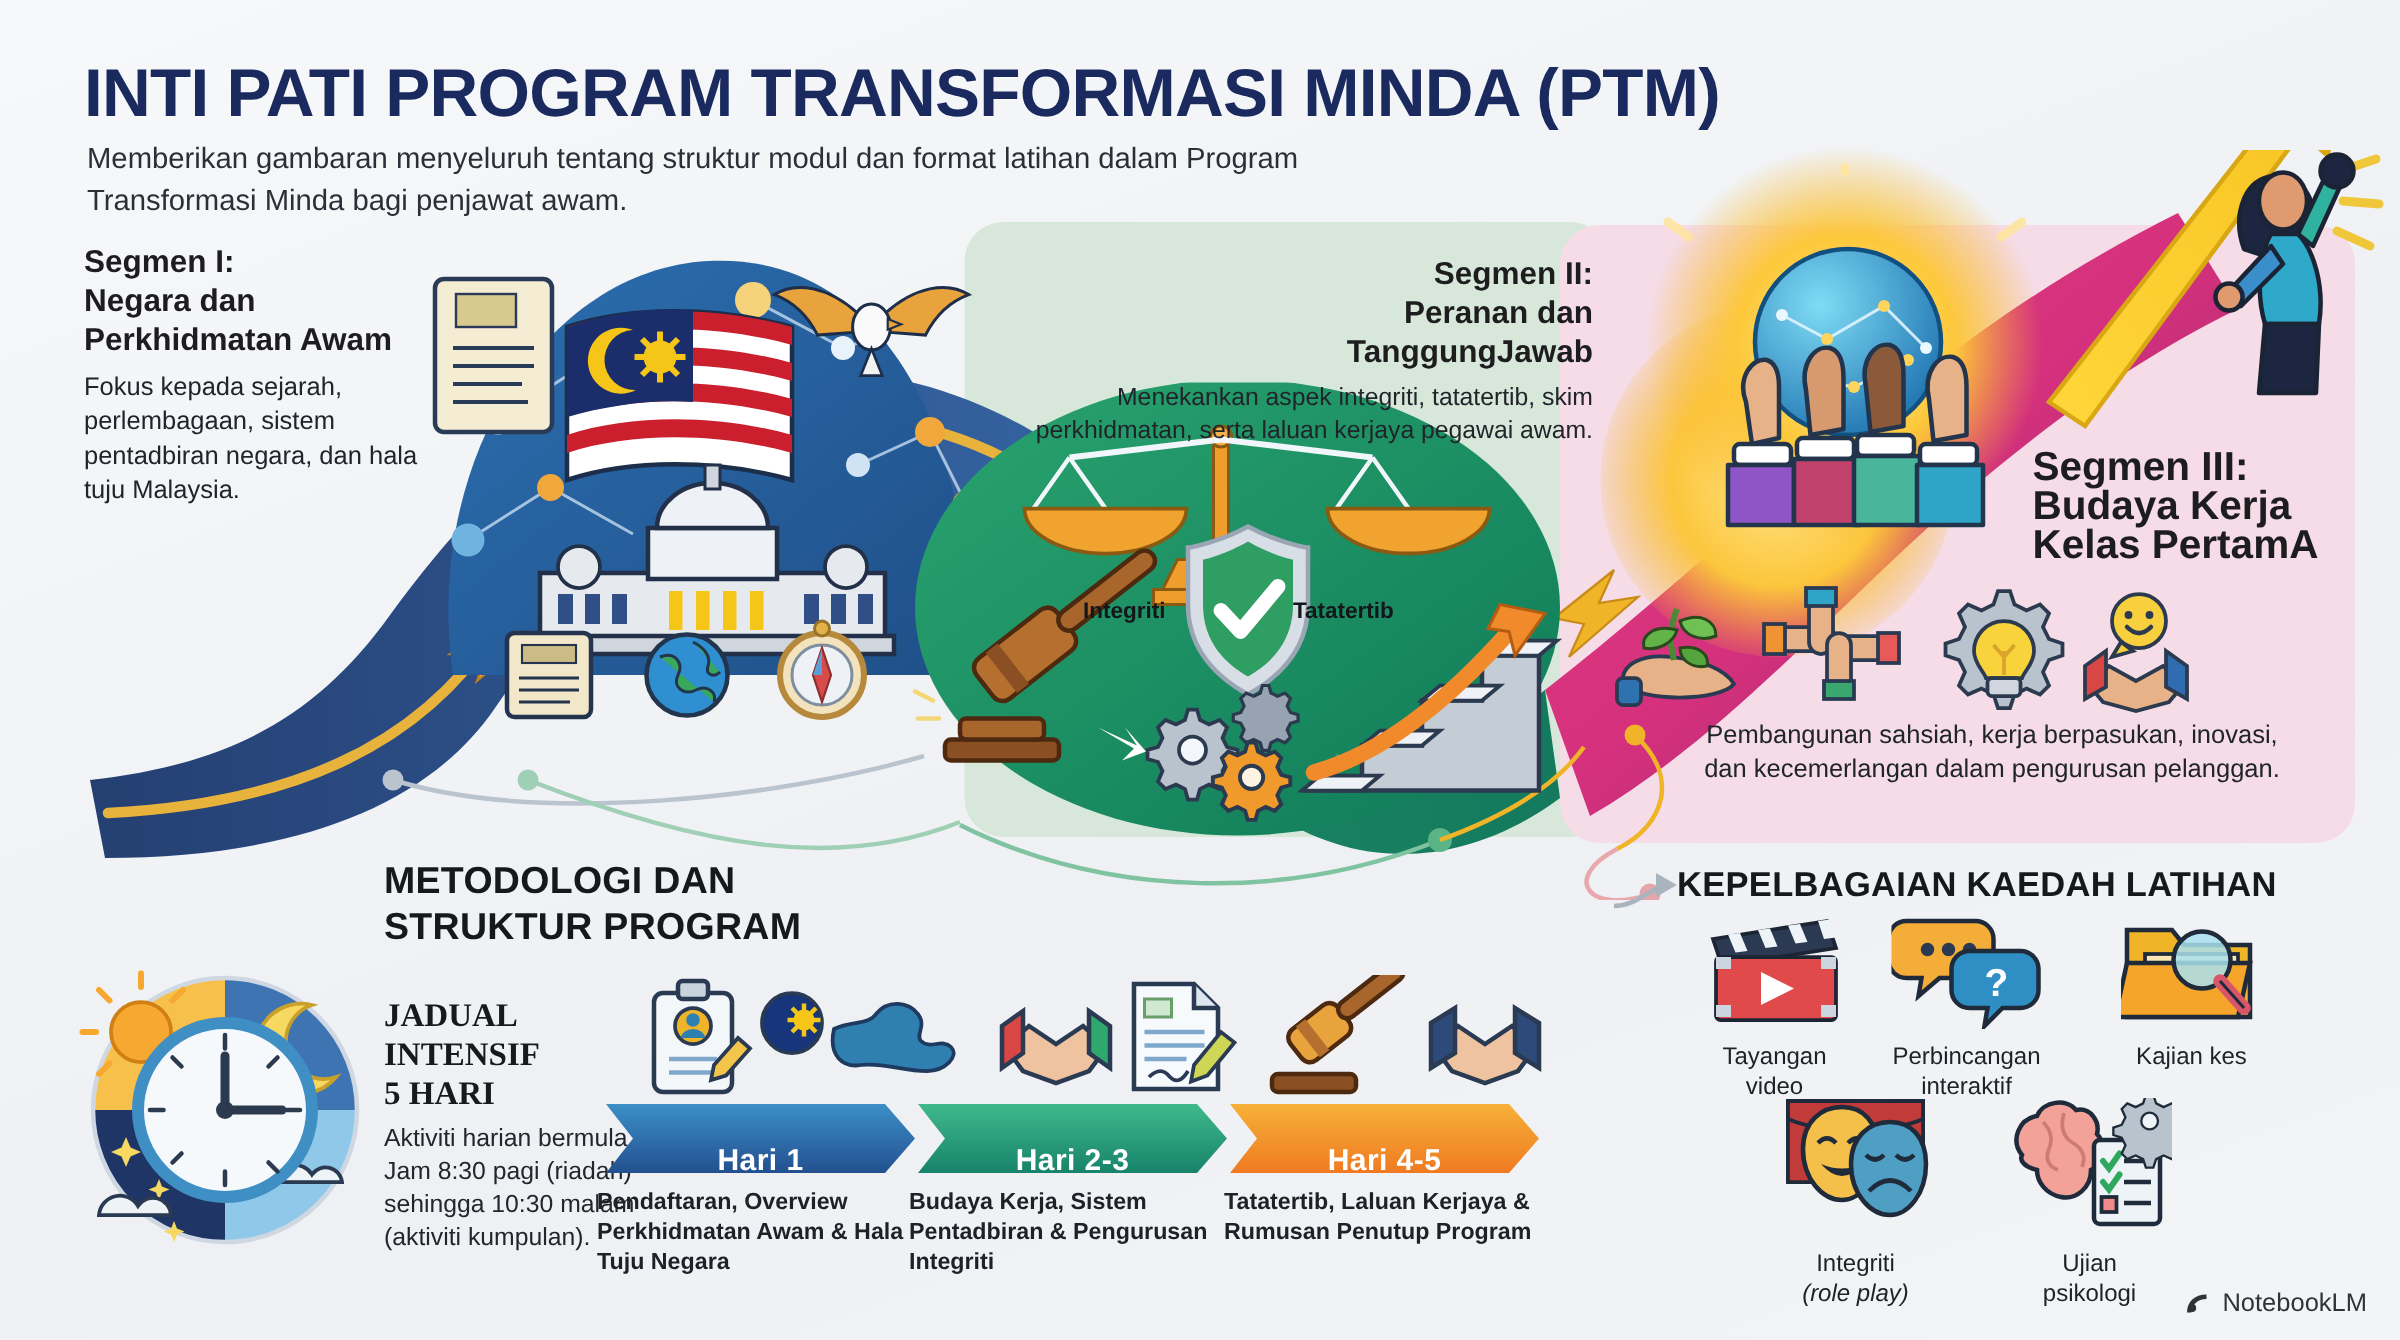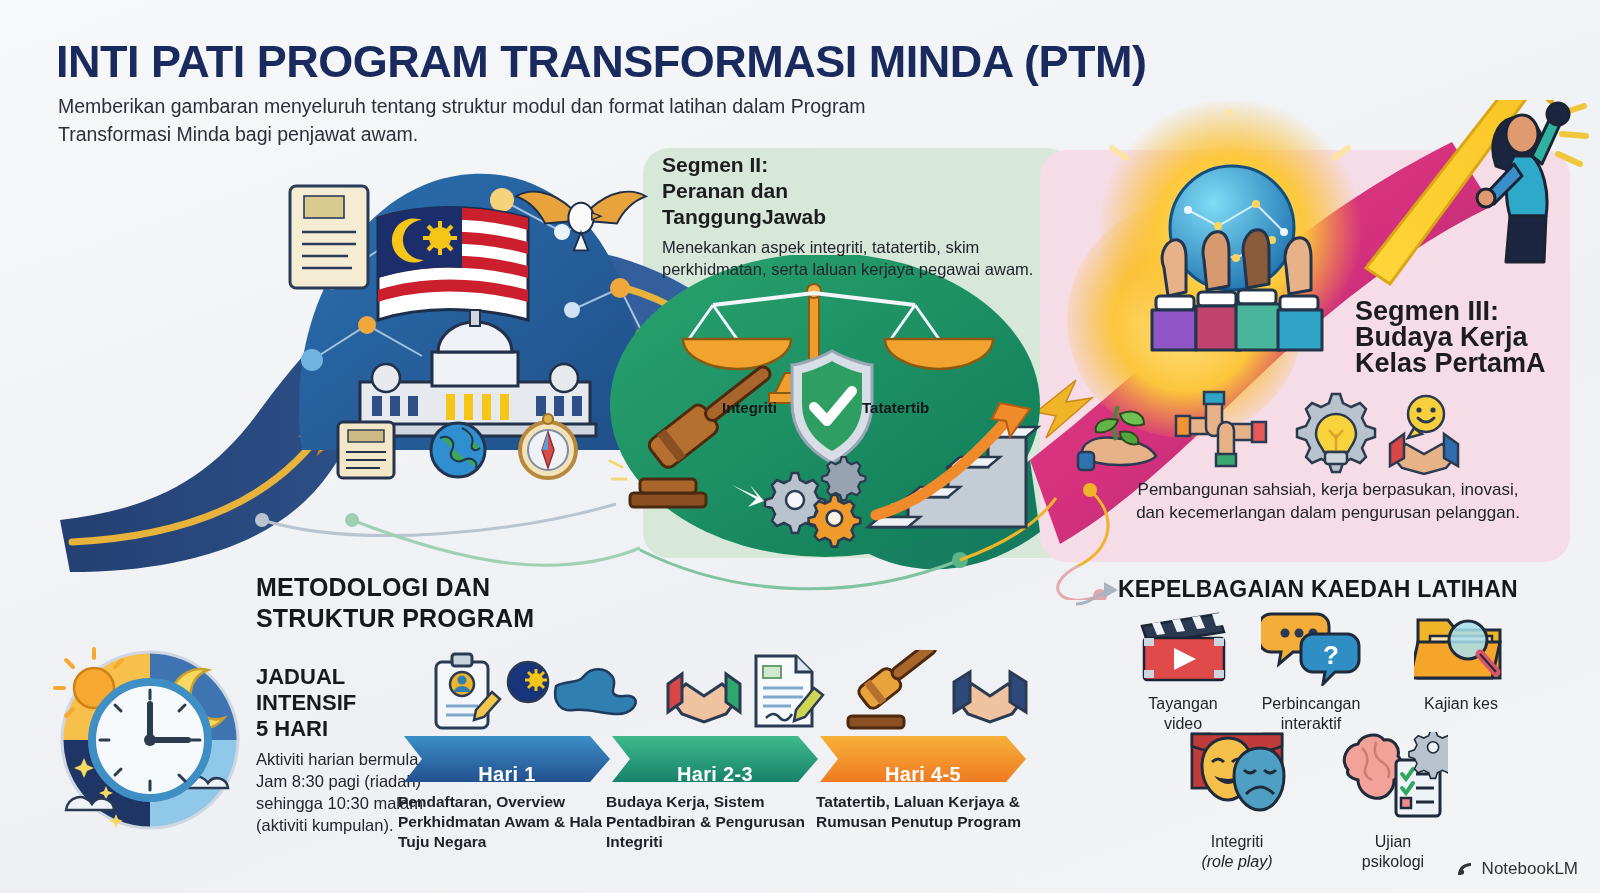--- a/index.html
+++ b/index.html
@@ -32,21 +32,21 @@
      background:#f5dce6; }
 
   
   .seg-head { font-weight: 800; color: #1d1d1f; }
   .seg-body { color: #20242b; }
 
   #seg1 { position: absolute; left: 56px; top: 162px; width: 250px; z-index: 40; }
   #seg1 .seg-head { font-size: 21px; line-height: 26px; }
   #seg1 .seg-body { font-size: 17px; line-height: 23px; margin-top: 6px; }
 
-  #seg2 { position: absolute; left: 662px; top: 152px; width: 400px; text-align: left; z-index: 40; }
+  #seg2 { position: absolute; left: 662px; top: 170px; width: 400px; text-align: right; z-index: 40; }
   #seg2 .seg-head { font-size: 21px; line-height: 26px; }
   #seg2 .seg-body { font-size: 16.5px; line-height: 22px; margin-top: 6px; }
 
   #seg3 { position: absolute; left: 1355px; top: 298px; width: 230px; z-index: 40; }
   #seg3 .seg-head { font-size: 27px; line-height: 26px; }
   #seg3-body { position: absolute; left: 1128px; top: 478px; width: 400px;
       text-align: center; font-size: 17px; line-height: 23px; color:#20242b; z-index: 40; }
 
   
   #ribbon { position: absolute; left: 0; top: 80px; width: 1600px; height: 520px; z-index: 10; }
@@ -59,21 +59,21 @@
   
   #blob-green { left: 600px; top: 255px; width: 450px; height: 310px; z-index: 12; }
 
   
   .sec-title { position: absolute; font-weight: 800; color: #17181a; letter-spacing: .2px; z-index: 40; }
   #t-metodologi { left: 256px; top: 572px; font-size: 25px; line-height: 31px; }
   #t-kaedah     { left: 1118px; top: 576px; font-size: 23px; }
 
   
   #jadual { position: absolute; left: 256px; top: 664px; width: 170px; z-index: 40; }
-  #jadual .j-head { font-size: 22px; font-weight: 800; line-height: 26px; color: #18191b; }
+  #jadual .j-head { font-size: 22px; font-weight: 800; line-height: 26px; color: #18191b; font-family: Liberation Serif, serif; }
   #jadual .j-body { font-size: 16.5px; line-height: 22px; color: #22262d; margin-top: 6px; }
 
   
   #days { position: absolute; left: 404px; top: 736px; width: 640px; height: 120px; z-index: 40; }
   .chev { position: absolute; top: 0; height: 46px; display: flex; align-items: center; justify-content: center; }
   .chev span { color: #fff; font-size: 20px; font-weight: 600; letter-spacing: .3px; position: relative; z-index: 2; margin-top: 31px;}
   .chev-bg { position: absolute; inset: 0; }
   .daycap { position: absolute; top: 56px; text-align: left; font-size: 15.5px;
             line-height: 20px; color: #1e2127; font-weight: 600; }
 
@@ -476,20 +476,26 @@
           <circle cx="29" cy="16" r="2.6"></circle>
           <circle cx="43" cy="16" r="2.6"></circle>
         </g>
       <path d="M28,24 q8,8 16,0" fill="none" stroke="#2b3a4f" stroke-width="3" stroke-linecap="round"></path>
       <path d="M2,62 l14,-12 18,10 18,-10 14,12 -10,12 -22,6 -22,-6 Z" fill="#e8b288" stroke="#2b3a4f" stroke-width="2.5"></path>
       <path d="M0,50 l14,-10 0,24 -14,8 Z" fill="#d94646" stroke="#2b3a4f" stroke-width="2.5"></path>
       <path d="M68,50 l-14,-10 0,24 14,8 Z" fill="#2f6db0" stroke="#2b3a4f" stroke-width="2.5"></path>
     </g>
   </svg>
 
+  <div id="seg1">
+    <div class="seg-head">Segmen I:</div>
+    <div class="seg-head">Negara dan</div>
+    <div class="seg-head">Perkhidmatan Awam</div>
+    <div class="seg-body">Fokus kepada sejarah, perlembagaan, sistem pentadbiran negara, dan hala tuju Malaysia.</div>
+  </div>
 
   <div id="seg2">
     <div class="seg-head">Segmen II:</div>
     <div class="seg-head">Peranan dan</div>
     <div class="seg-head">TanggungJawab</div>
     <div class="seg-body">Menekankan aspek integriti, tatatertib, skim perkhidmatan, serta laluan kerjaya pegawai awam.</div>
   </div>
 
   <div id="seg3">
     <div class="seg-head">Segmen III:</div>

